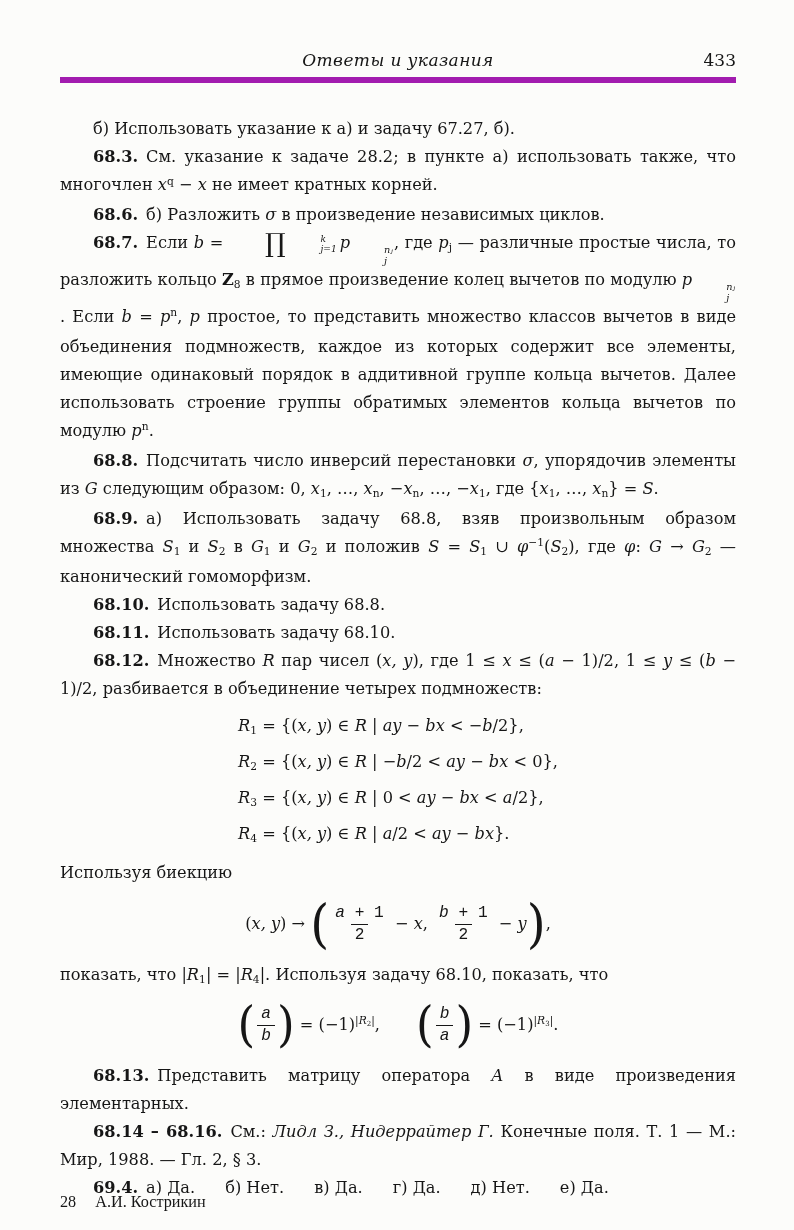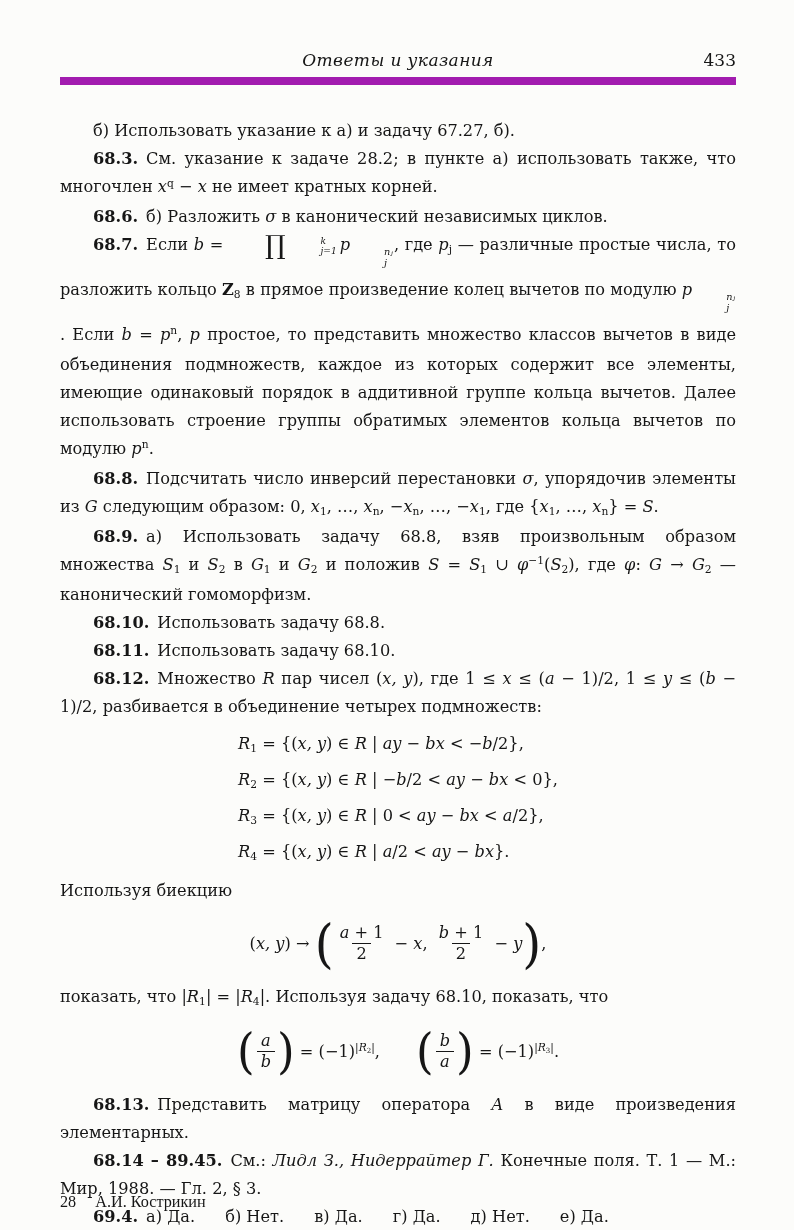--- a/index.html
+++ b/index.html
@@ -5,51 +5,51 @@
   html, body { margin:0; padding:0; }
   body {
     width:794px; height:1230px; overflow:hidden;
     background:#fcfcfa; color:#161616;
     font-family:"DejaVu Serif","Liberation Serif",serif;
   }
   .page { position:relative; height:100%; box-sizing:border-box; padding:0 58px 0 60px; }
 
   header {
     position:relative; padding-top:50px; padding-bottom:7px;
-    border-bottom:8px solid #a21caf; text-align:center; font-size:17px;
+    border-bottom:6px solid #a21caf; text-align:center; font-size:17px;
   }
   .rh-title { font-style:italic; letter-spacing:.4px; }
   .rh-page { position:absolute; right:0; bottom:7px; font-style:normal; }
 
   main {
     margin-top:32px; font-size:16.2px; line-height:28px;
     font-family:"DejaVu Serif","DejaVu Sans","Liberation Serif",serif;
   }
   .para { text-align:justify; margin:0; }
   .para.indent { text-indent:33px; }
 
   .r-t { font-style:normal; }
   .r-m, .r-i { font-style:italic; }
   .r-b { font-weight:bold; margin-right:8px; }
   .r-bm { font-weight:bold; }
   .r-sup { font-size:66%; position:relative; top:-0.5em; }
   .r-sub { font-size:66%; position:relative; top:0.3em; }
 
   .r-ss { display:inline-flex; flex-direction:column; align-items:flex-start;
-          font-size:60%; line-height:1; vertical-align:-0.55em; font-style:italic; margin:8px 1px; }
+          font-size:60%; line-height:1; vertical-align:-0.55em; font-style:italic; margin:0 1px; }
   .r-ss .ss-up, .r-ss .ss-dn { display:block; }
   .r-ss .ss-dn { margin-top:1px; }
 
   .r-prod { display:inline-flex; align-items:center; vertical-align:-0.25em; margin:0 3px; }
   .prod-sym { font-size:160%; line-height:1; }
   .prod-lims { display:inline-flex; flex-direction:column; font-size:56%;
                line-height:1.15; font-style:italic; margin-left:2px; }
 
   .r-frac { display:inline-flex; flex-direction:column; align-items:center;
-            vertical-align:middle; line-height:1.15; text-align:center; margin:13px 2px; }
+            vertical-align:middle; line-height:1.15; text-align:center; margin:4px 2px;font-family:Liberation Mono, monospace; }
   .frac-num { padding:0 4px 1px; }
   .frac-den { border-top:1.4px solid #161616; padding:1px 4px 0; }
 
   .r-lp, .r-rp { display:inline-block; vertical-align:middle; line-height:0;
                  transform:scaleY(1.06); }
   .r-gap { display:inline-block; }
 
   .display { text-align:center; margin:6px 0; }
   .display .lines { display:inline-block; text-align:left; }
   .dline { line-height:34px; white-space:nowrap; }
@@ -64,21 +64,21 @@
 
 <div class="page" data-name="book-page">
   <header data-name="running-head">
     <span class="rh-title" data-name="running-head-title">Ответы и указания</span>
     <span class="rh-page" data-name="page-number">433</span>
   </header>
 
   <main id="body-content" data-name="page-body">
       <div data-name="hint-67.27-b" class="para indent"><span class="r-t" data-name="text-run">б) Использовать указание к а) и задачу 67.27, б).</span></div>
       <div data-name="hint-68.3" class="para indent"><span class="r-b" data-name="bold-run">68.3.</span><span class="r-t" data-name="text-run">См. указание к задаче 28.2; в пункте а) использовать также, что многочлен </span><span class="r-m" data-name="math-run">x</span><span class="r-sup" data-name="superscript">q</span><span class="r-t" data-name="text-run"> − </span><span class="r-m" data-name="math-run">x</span><span class="r-t" data-name="text-run"> не имеет кратных корней.</span></div>
-      <div data-name="hint-68.6" class="para indent"><span class="r-b" data-name="bold-run">68.6.</span><span class="r-t" data-name="text-run">б) Разложить </span><span class="r-m" data-name="math-run">σ</span><span class="r-t" data-name="text-run"> в канонический независимых циклов.</span></div>
+      <div data-name="hint-68.6" class="para indent"><span class="r-b" data-name="bold-run">68.6.</span><span class="r-t" data-name="text-run">б) Разложить </span><span class="r-m" data-name="math-run">σ</span><span class="r-t" data-name="text-run"> в произведение независимых циклов.</span></div>
       <div data-name="hint-68.7" class="para indent"><span class="r-b" data-name="bold-run">68.7.</span><span class="r-t" data-name="text-run">Если </span><span class="r-m" data-name="math-run">b</span><span class="r-t" data-name="text-run"> = </span><span class="r-prod" data-name="product-symbol">
           <span class="prod-sym" data-name="pi-product-icon">∏</span>
           <span class="prod-lims">
             <span>k</span>
             <span>j=1</span>
           </span>
         </span><span class="r-m" data-name="math-run">p</span><span class="r-ss" data-name="sup-sub-stack">
           <span class="ss-up">nⱼ</span>
           <span class="ss-dn">j</span>
         </span><span class="r-t" data-name="text-run">, где </span><span class="r-m" data-name="math-run">p</span><span class="r-sub" data-name="subscript">j</span><span class="r-t" data-name="text-run"> — различные простые числа, то разложить кольцо </span><span class="r-bm" data-name="bold-math-run">Z</span><span class="r-sub" data-name="subscript">8</span><span class="r-t" data-name="text-run"> в прямое произведение колец вычетов по модулю </span><span class="r-m" data-name="math-run">p</span><span class="r-ss" data-name="sup-sub-stack">
@@ -101,21 +101,21 @@
             </span><span class="r-t" data-name="text-run"> − </span><span class="r-m" data-name="math-run">y</span><span class="r-rp" data-name="big-paren-close" style="font-size: 300%;">)</span><span class="r-t" data-name="text-run">,</span></div></div></div>
       <div data-name="text-68.12-conclusion" class="para"><span class="r-t" data-name="text-run">показать, что |</span><span class="r-m" data-name="math-run">R</span><span class="r-sub" data-name="subscript">1</span><span class="r-t" data-name="text-run">| = |</span><span class="r-m" data-name="math-run">R</span><span class="r-sub" data-name="subscript">4</span><span class="r-t" data-name="text-run">|. Используя задачу 68.10, показать, что</span></div>
       <div data-name="eq-legendre" class="display"><div class="lines" data-name="equation-lines"><div class="dline" data-name="equation-line"><span class="r-lp" data-name="big-paren-open" style="font-size: 280%;">(</span><span class="r-frac" data-name="fraction">
               <span class="frac-num"><span class="r-m" data-name="math-run">a</span></span>
               <span class="frac-den"><span class="r-m" data-name="math-run">b</span></span>
             </span><span class="r-rp" data-name="big-paren-close" style="font-size: 280%;">)</span><span class="r-t" data-name="text-run"> = (−1)</span><span class="r-sup" data-name="superscript"><span class="r-t" data-name="text-run">|</span><span class="r-m" data-name="math-run">R</span><span class="r-sub" data-name="subscript">2</span><span class="r-t" data-name="text-run">|</span></span><span class="r-t" data-name="text-run">,</span><span class="r-gap" data-name="spacer" style="width: 36px;"></span><span class="r-lp" data-name="big-paren-open" style="font-size: 280%;">(</span><span class="r-frac" data-name="fraction">
               <span class="frac-num"><span class="r-m" data-name="math-run">b</span></span>
               <span class="frac-den"><span class="r-m" data-name="math-run">a</span></span>
             </span><span class="r-rp" data-name="big-paren-close" style="font-size: 280%;">)</span><span class="r-t" data-name="text-run"> = (−1)</span><span class="r-sup" data-name="superscript"><span class="r-t" data-name="text-run">|</span><span class="r-m" data-name="math-run">R</span><span class="r-sub" data-name="subscript">3</span><span class="r-t" data-name="text-run">|</span></span><span class="r-t" data-name="text-run">.</span></div></div></div>
       <div data-name="hint-68.13" class="para indent"><span class="r-b" data-name="bold-run">68.13.</span><span class="r-t" data-name="text-run">Представить матрицу оператора </span><span class="r-m" data-name="math-run">A</span><span class="r-t" data-name="text-run"> в виде произведения элементарных.</span></div>
-      <div data-name="ref-68.14-68.16" class="para indent"><span class="r-b" data-name="bold-run">68.14 – 89.45.</span><span class="r-t" data-name="text-run">См.: </span><span class="r-i" data-name="italic-run">Лидл З., Нидеррайтер Г.</span><span class="r-t" data-name="text-run"> Конечные поля. Т. 1 — М.: Мир, 1988. — Гл. 2, § 3.</span></div>
+      <div data-name="ref-68.14-68.16" class="para indent"><span class="r-b" data-name="bold-run">68.14 – 68.16.</span><span class="r-t" data-name="text-run">См.: </span><span class="r-i" data-name="italic-run">Лидл З., Нидеррайтер Г.</span><span class="r-t" data-name="text-run"> Конечные поля. Т. 1 — М.: Мир, 1988. — Гл. 2, § 3.</span></div>
       <div data-name="answers-69.4" class="para indent"><span class="r-b" data-name="bold-run">69.4.</span><span class="r-t" data-name="text-run">а) Да.</span><span class="r-gap" data-name="spacer" style="width: 30px;"></span><span class="r-t" data-name="text-run">б) Нет.</span><span class="r-gap" data-name="spacer" style="width: 30px;"></span><span class="r-t" data-name="text-run">в) Да.</span><span class="r-gap" data-name="spacer" style="width: 30px;"></span><span class="r-t" data-name="text-run">г) Да.</span><span class="r-gap" data-name="spacer" style="width: 30px;"></span><span class="r-t" data-name="text-run">д) Нет.</span><span class="r-gap" data-name="spacer" style="width: 30px;"></span><span class="r-t" data-name="text-run">е) Да.</span></div>
     </main>
 
   <footer data-name="page-footer">
     <span data-name="signature-number">28</span>
     <span data-name="signature-author">А.И. Кострикин</span>
   </footer>
 </div>
 
 </body></html>

